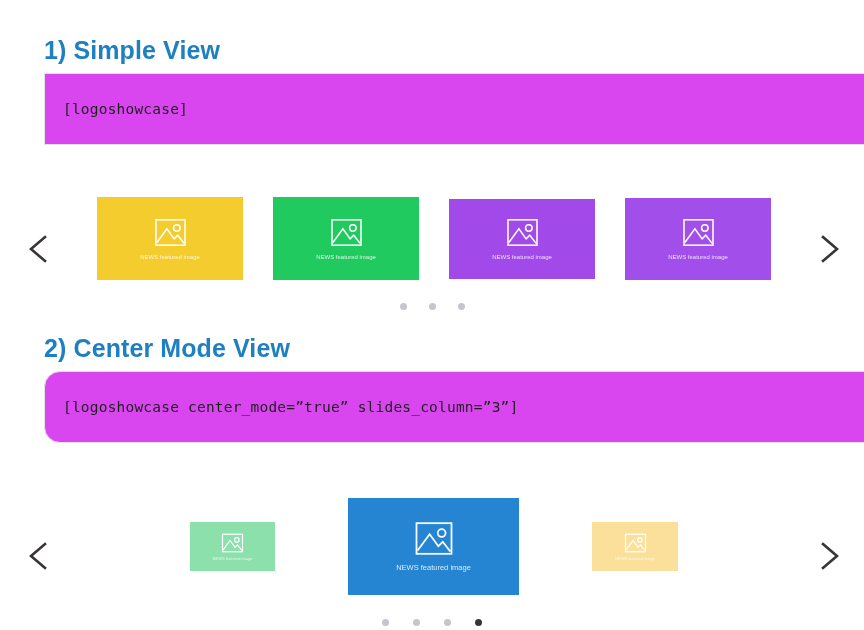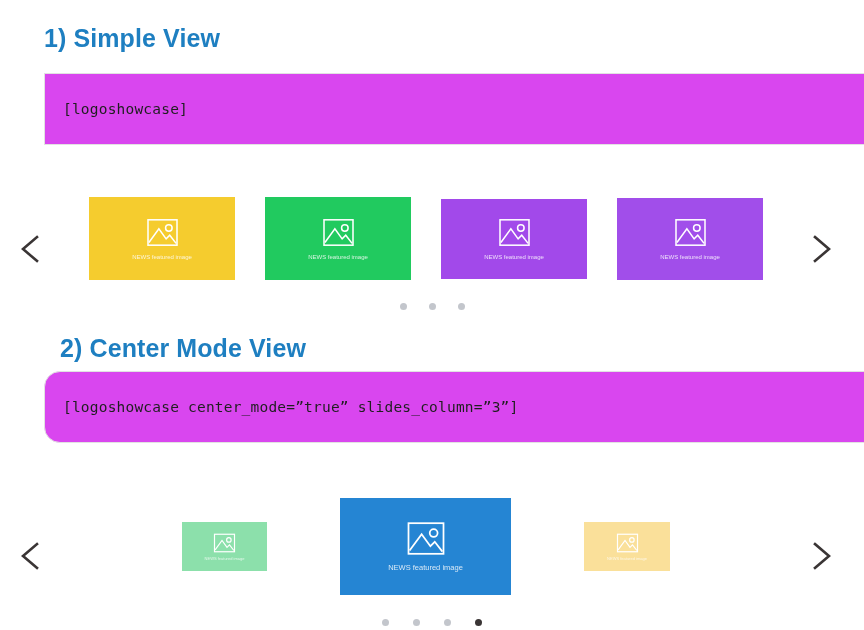--- a/index.html
+++ b/index.html
@@ -19,22 +19,22 @@
   
   .section-title {
     position: absolute;
     left: 44px;
     font-size: 25px;
     font-weight: bold;
     color: #1e7fc1;
     letter-spacing: 0.1px;
     white-space: nowrap;
   }
-  #title-1 { top: 12px; margin-top: 12px; }
-  #title-2 { top: 313px; margin-left: 16px; }
+  #title-1 { top: 24px; margin-top: 12px; }
+  #title-2 { top: 313px; }
 
   
   .code-box {
     position: absolute;
     left: 44px;
     width: 856px;
     height: 72px;
     background: #d946ef;
     border: 1px solid #e2e2e2;
     box-sizing: border-box;
@@ -49,21 +49,21 @@
     font-family: "DejaVu Sans Mono", "Liberation Mono", monospace;
     font-size: 14.5px;
     color: #1f1f1f;
     white-space: nowrap;
     letter-spacing: 0.2px;
   }
 
   
   .carousel {
     position: absolute;
-    left: 0;
+    left: 8px;
     width: 804px;
   }
   #carousel-1 { top: 190px; height: 130px; }
   #carousel-2 { top: 490px; height: 140px; }
 
   .arrow {
     position: absolute;
     width: 34px;
     height: 40px;
     cursor: pointer;

